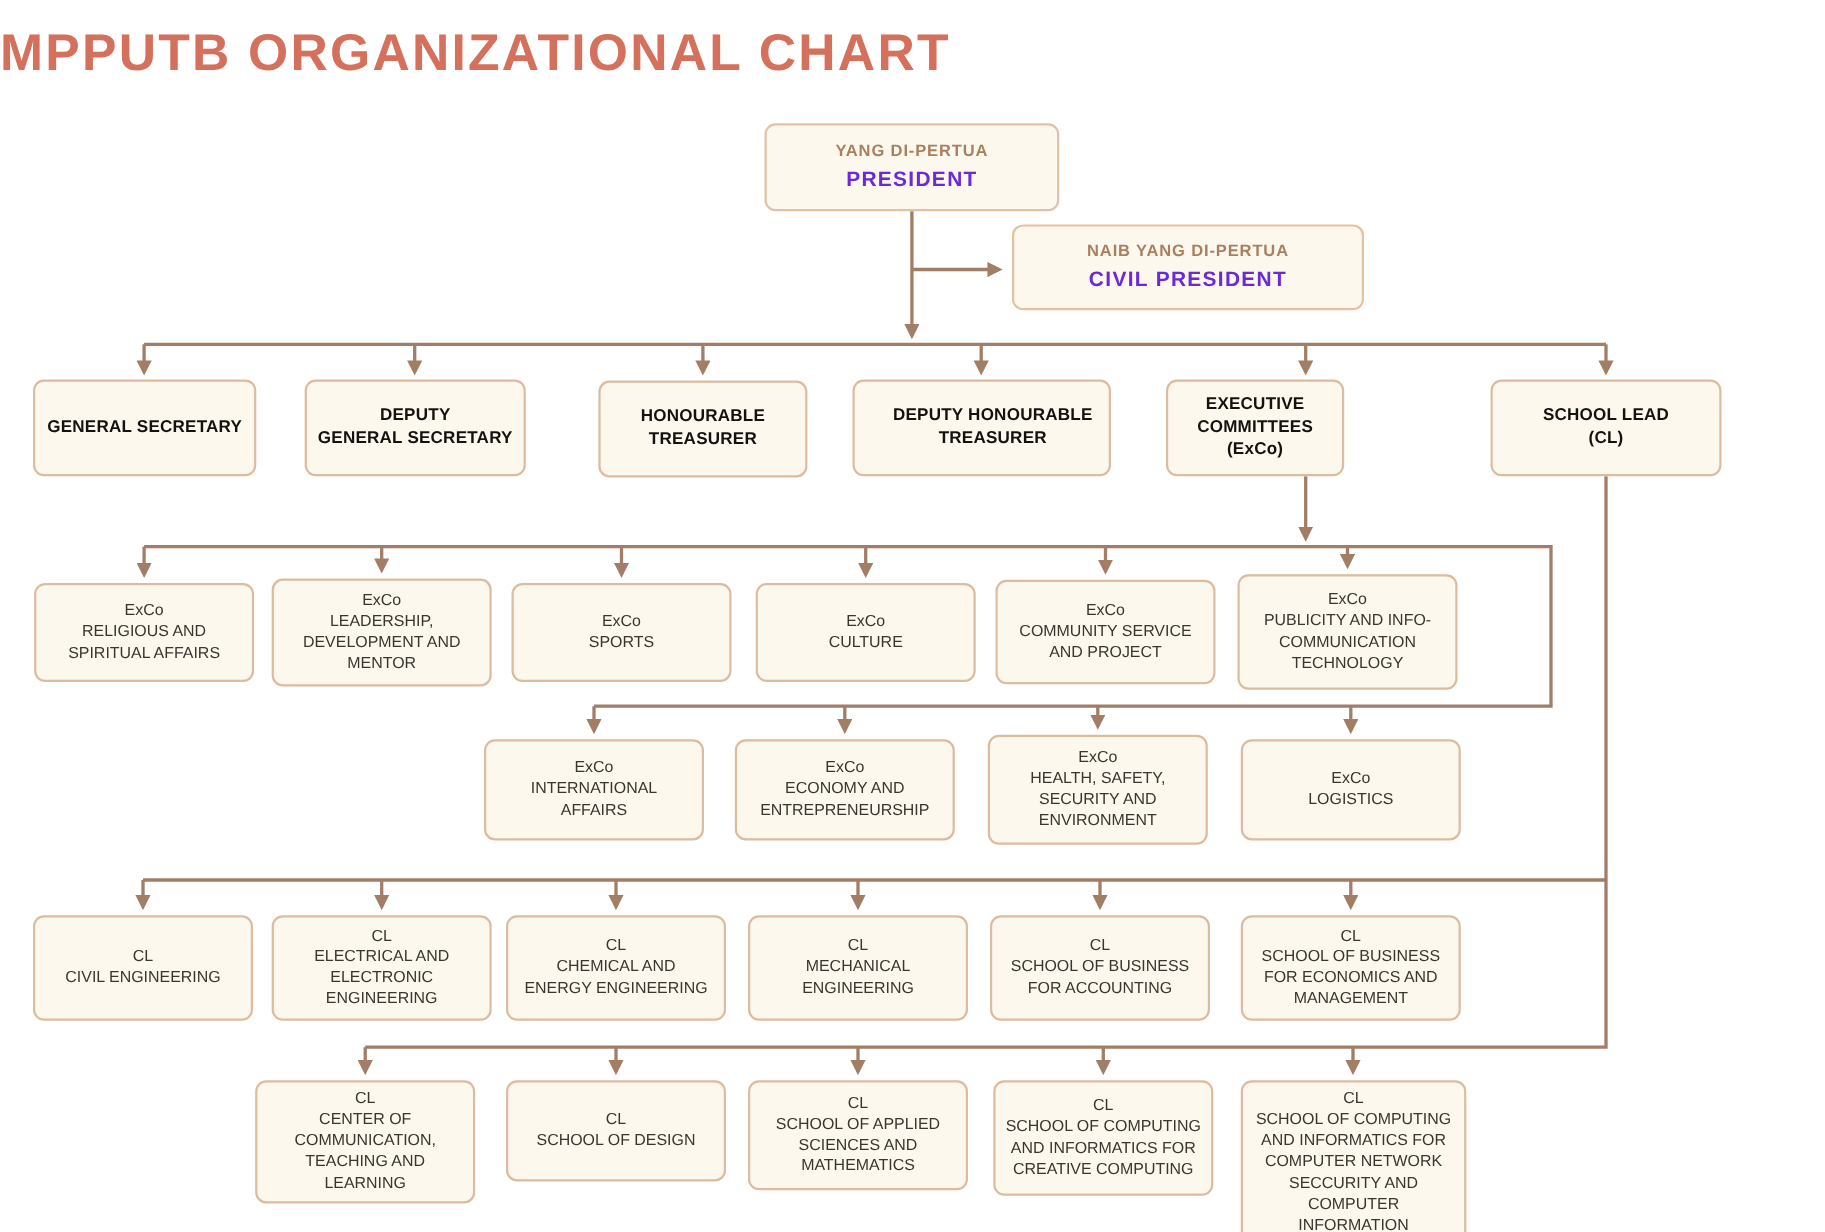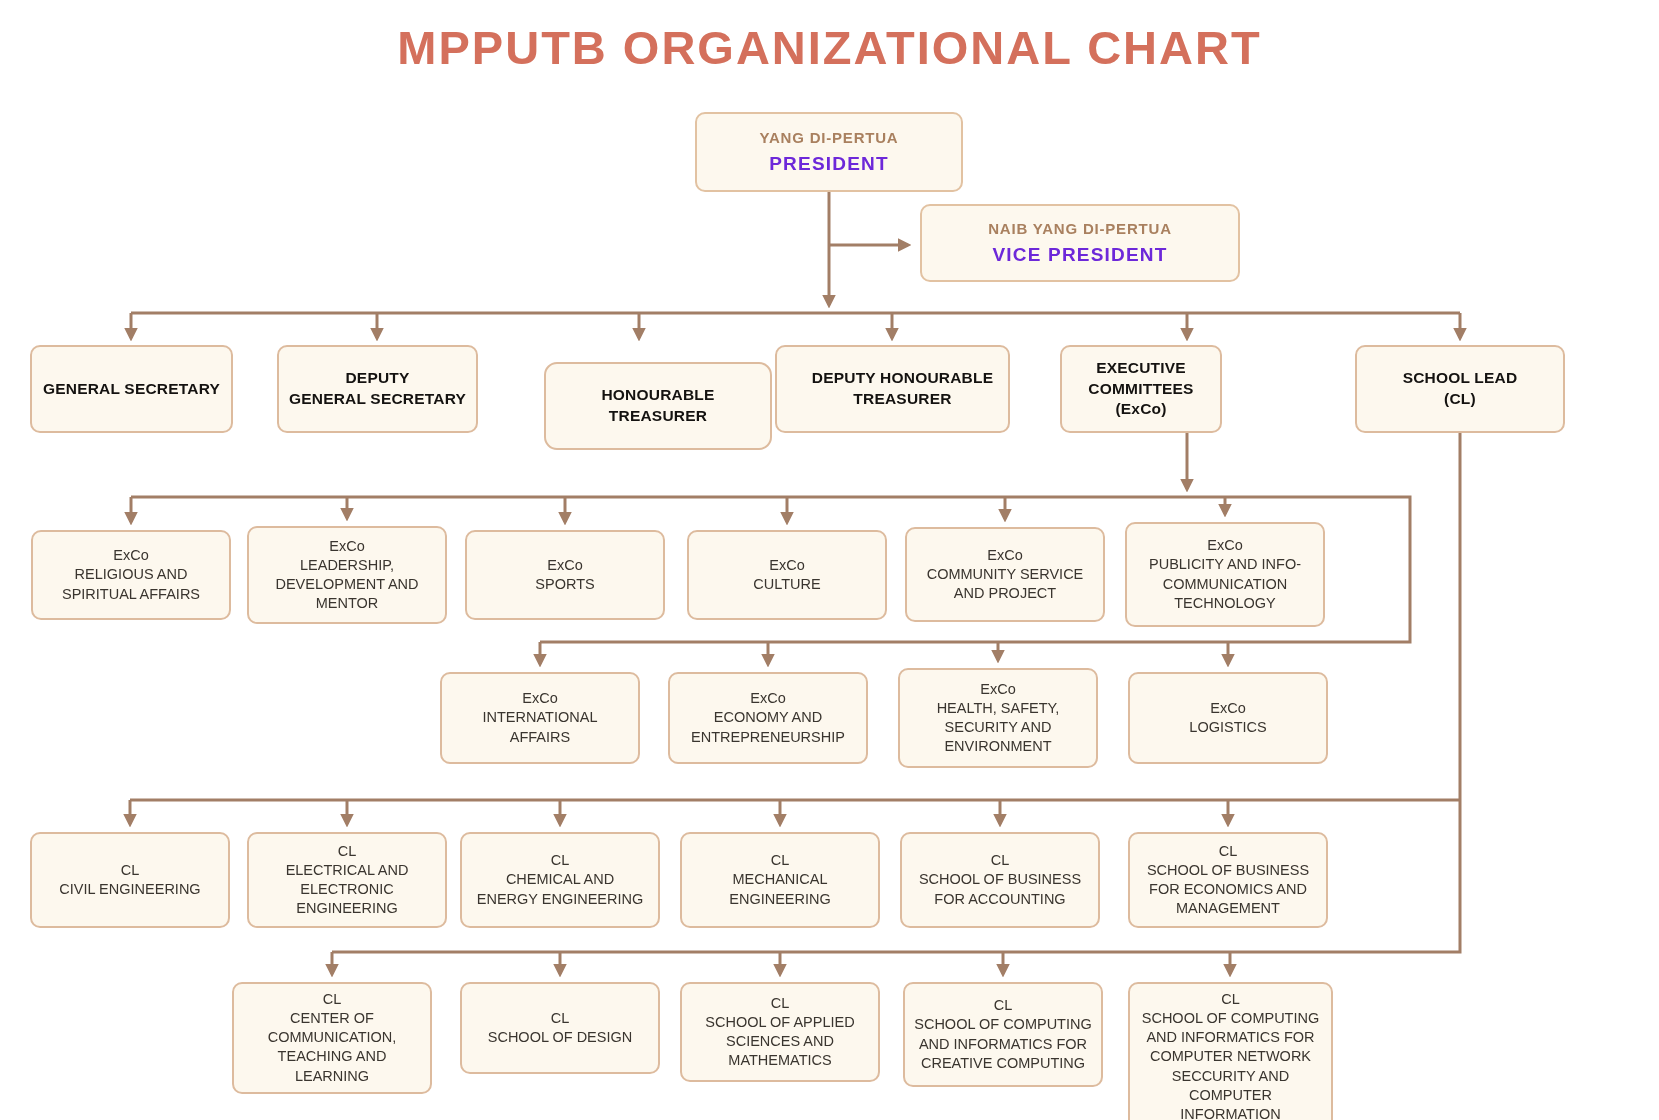--- a/index.html
+++ b/index.html
@@ -1,18 +1,18 @@
 <!DOCTYPE html>
 <html style="--title: #d4705c; --wire: #a27e66; --fill: #fdf8ee; --border: #ddbb9e; --tag: #a9805f;"><head>
 <meta charset="utf-8">
 <style>
   html,body { margin:0; padding:0; background:#ffffff; }
   body { font-family:"Liberation Sans", sans-serif; }
   .canvas { position:relative; width:1659px; height:1120px; background:#ffffff; overflow:hidden; }
-  .title { position:absolute; top:20px; left:0; width:100%; margin:0; text-align:center;
+  .title { position:absolute; top:20px; left:0; width:100%; margin:0; text-align:left;
            font-size:47px; font-weight:800; letter-spacing:2px; color:var(--title,#d4705c); }
   .wires { position:absolute; top:0; left:0; }
   .wire  { stroke:var(--wire,#a27e66); stroke-width:3; fill:none; }
   .node  { position:absolute; box-sizing:border-box; background:var(--fill,#fdf8ee);
            border:2.5px solid var(--border,#ddbb9e); border-radius:10px;
            display:flex; flex-direction:column; align-items:center; justify-content:center;
            text-align:center; padding:6px 8px; }
   .node .label { white-space:pre-line; }
   .sub  .label { font-size:14.5px; line-height:1.32; color:#3a352f; }
   .lvl1 .label { font-size:15.5px; font-weight:bold; line-height:1.35; color:#141210; letter-spacing:.2px; }
@@ -76,30 +76,30 @@
     <path class="wire" d="M1230 952 V974" marker-end="url(#arw)"></path>
   </svg>
 
   <div id="nodes">
       <div class="node primary" style="left: 695px; top: 112px; width: 268px; min-height: 80px;">
         <span class="tag">YANG DI-PERTUA</span>
         <span class="label">PRESIDENT</span>
       </div>
       <div class="node primary" style="left: 920px; top: 204px; width: 320px; min-height: 78px;">
         <span class="tag">NAIB YANG DI-PERTUA</span>
-        <span class="label">VICE PRESIDENT</span>
+        <span class="label">CIVIL PRESIDENT</span>
       </div>
       <div class="node lvl1" style="left: 30px; top: 345px; width: 203px; min-height: 88px;">
         <span class="label">GENERAL SECRETARY</span>
       </div>
       <div class="node lvl1" style="left: 277px; top: 345px; width: 201px; min-height: 88px; text-align: center;">
         <span class="label">DEPUTY
 GENERAL SECRETARY</span>
       </div>
-      <div class="node lvl1" style="left: 544px; top: 362px; width: 228px; min-height: 88px; border-radius: 13px;">
+      <div class="node lvl1" style="left: 544px; top: 346px; width: 190px; min-height: 88px;">
         <span class="label">HONOURABLE
 TREASURER</span>
       </div>
       <div class="node lvl1" style="left: 775px; top: 345px; width: 235px; min-height: 88px; padding-left: 28px;">
         <span class="label">DEPUTY HONOURABLE
 TREASURER</span>
       </div>
       <div class="node lvl1" style="left: 1060px; top: 345px; width: 162px; min-height: 88px;">
         <span class="label">EXECUTIVE
 COMMITTEES

